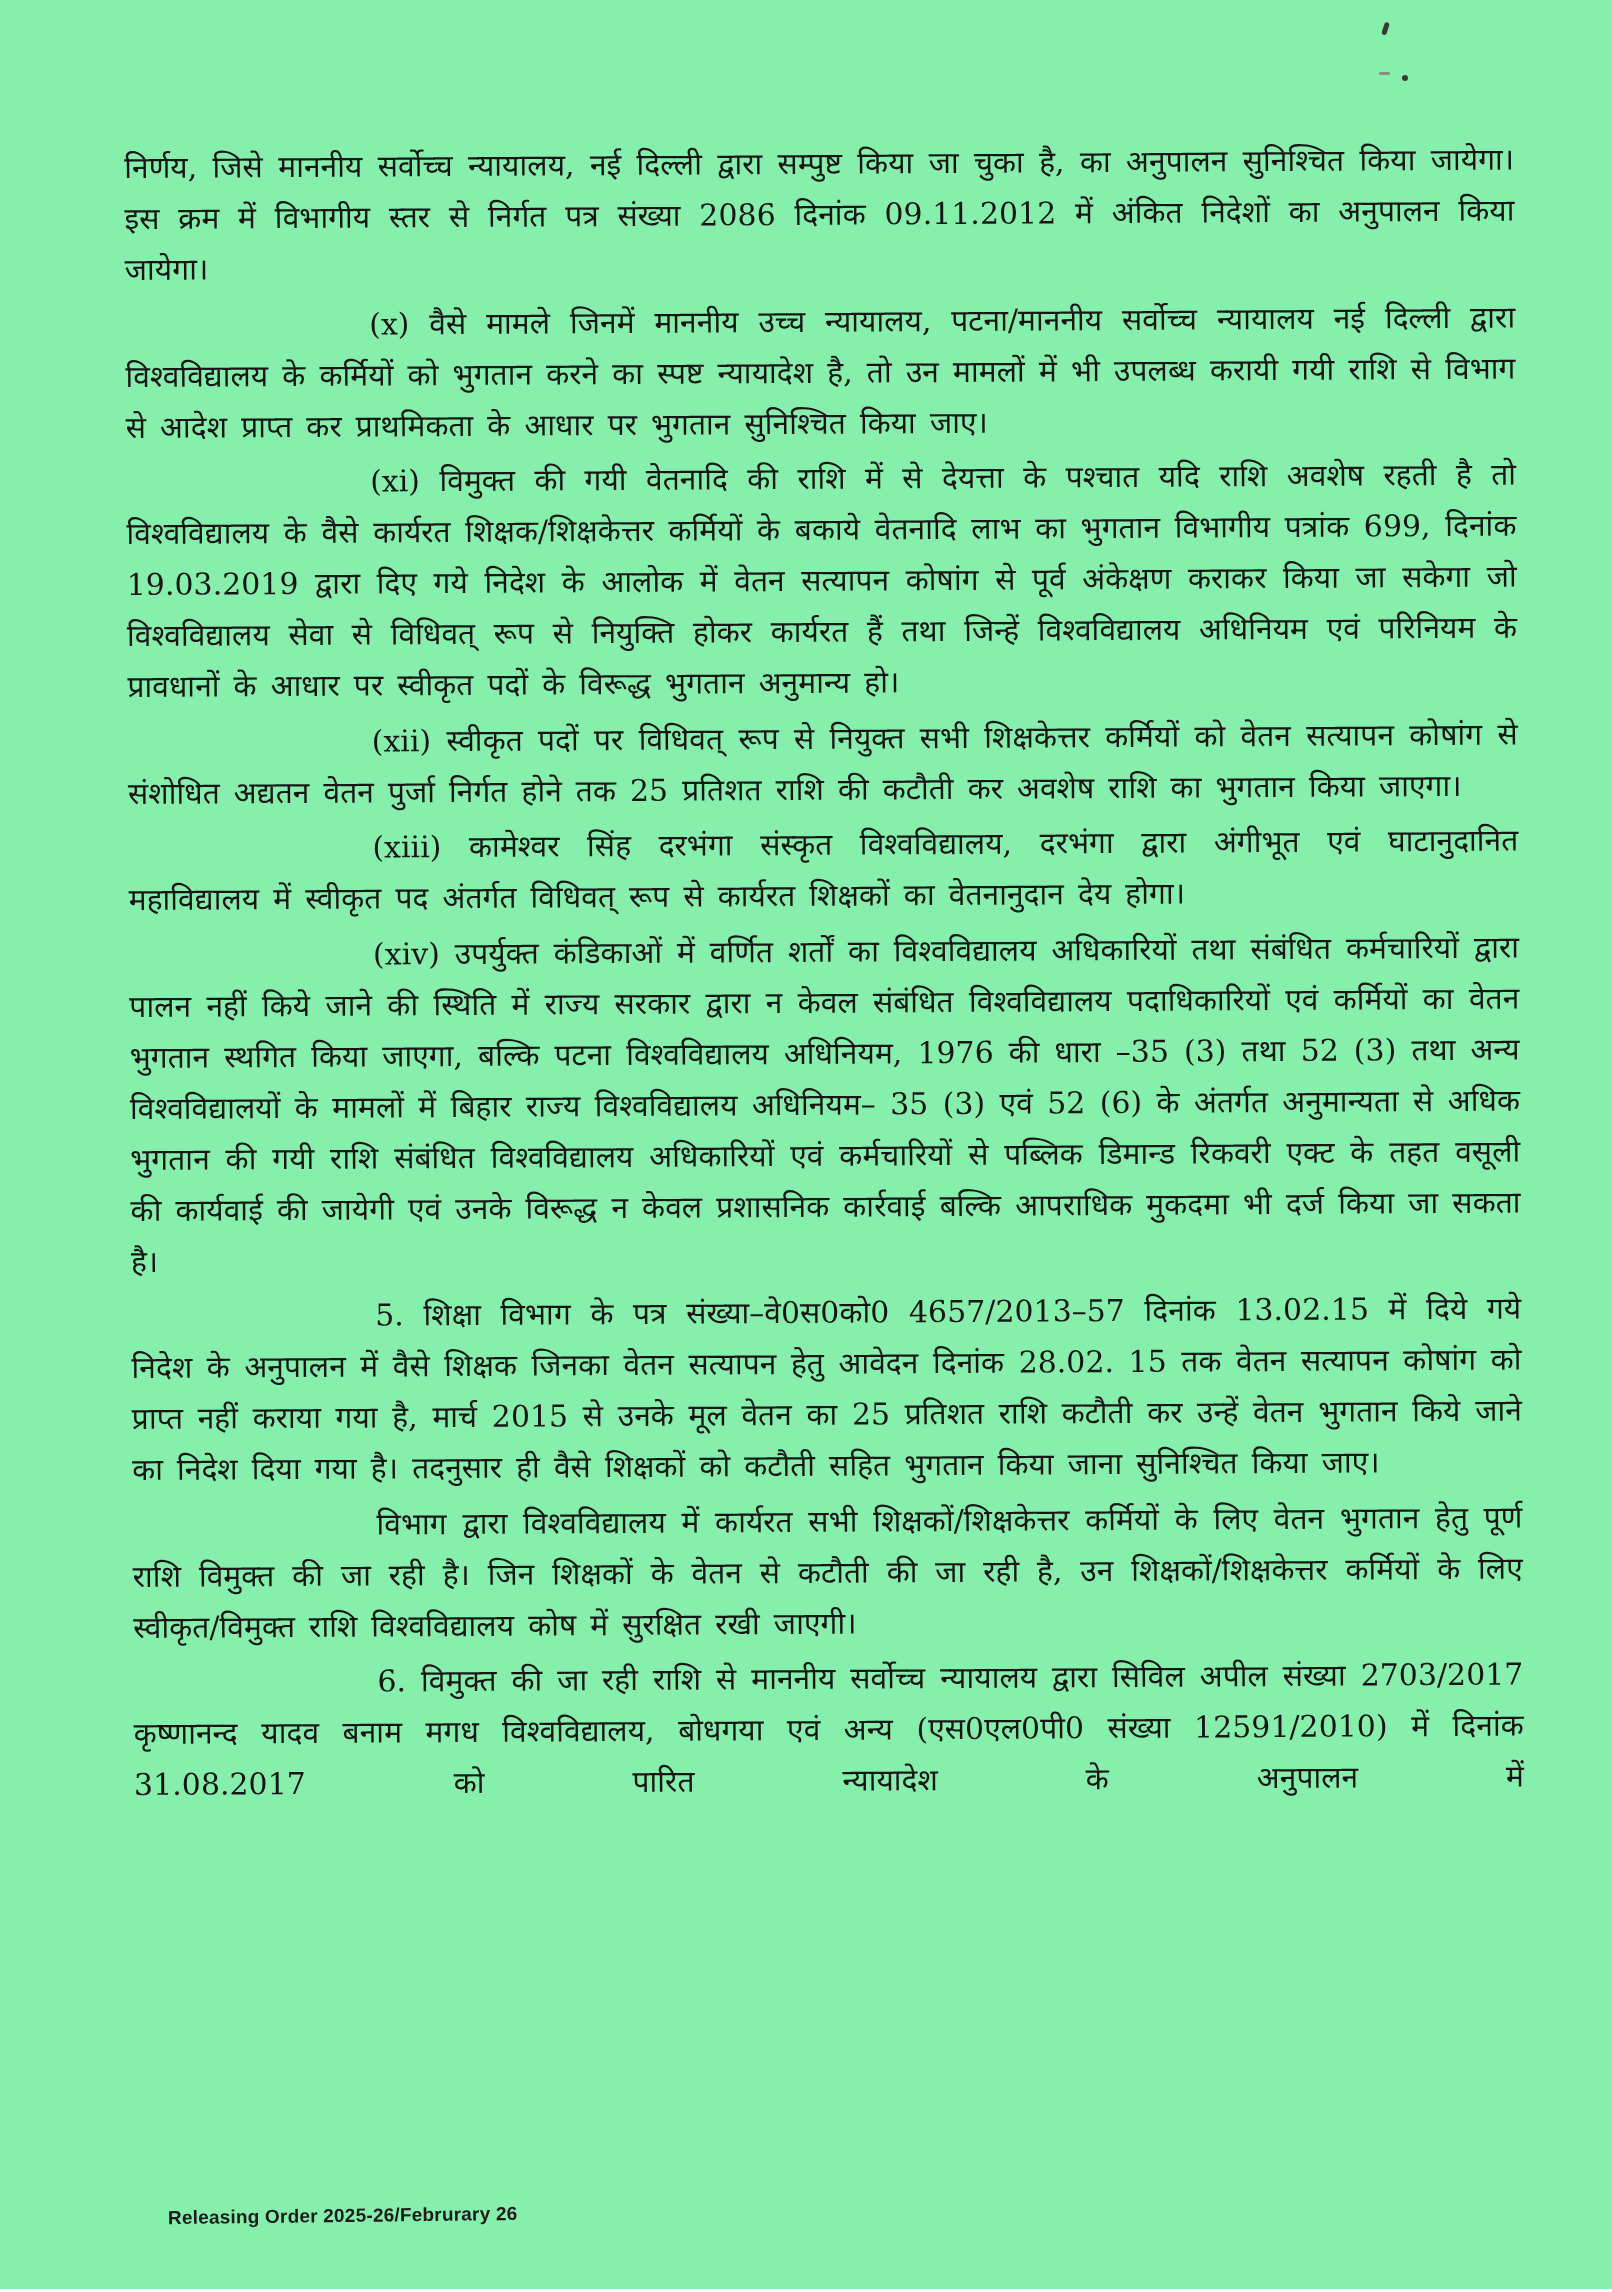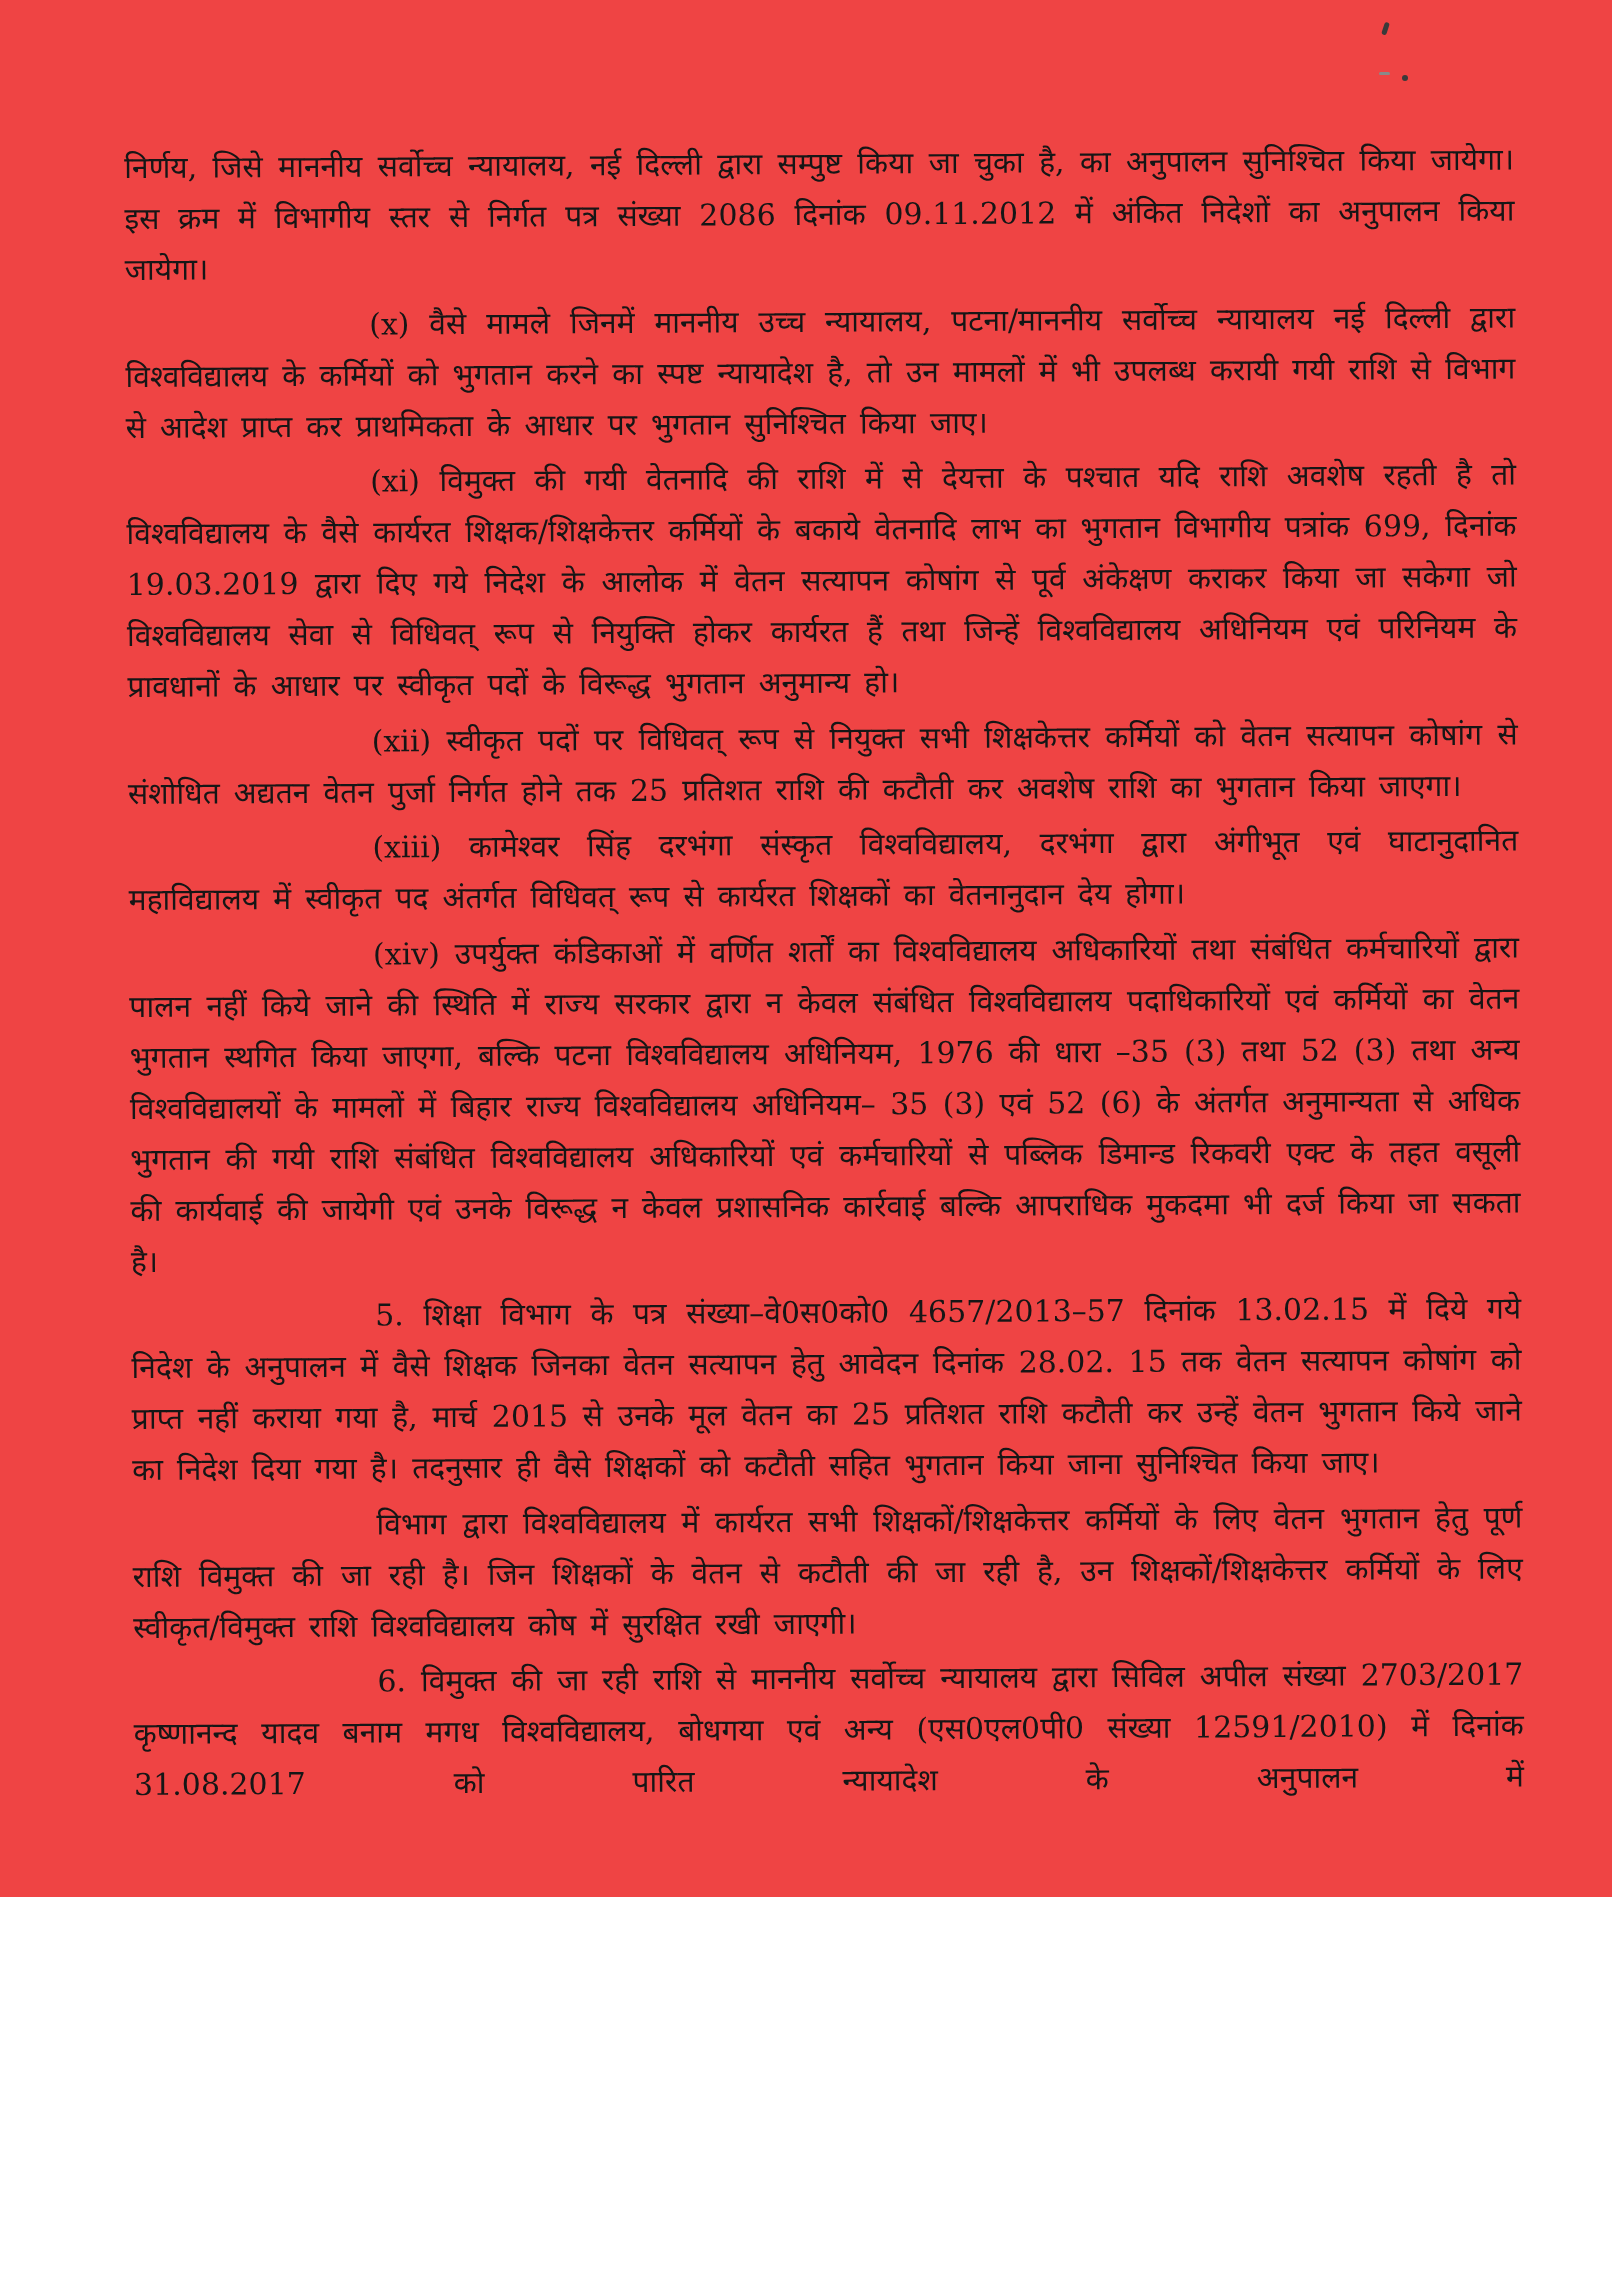--- a/index.html
+++ b/index.html
@@ -3,22 +3,22 @@
 <meta charset="utf-8">
 <style>
   html, body {
     margin: 0;
     padding: 0;
     background: #ffffff;
   }
   .page {
     position: relative;
     width: 1612px;
-    height: 1897px;
-    background: #ef4444;
+    height: 2289px;
+    background: #86efac;
     color: #161616;
     overflow: hidden;
   }
   .content {
     position: absolute;
     left: 124px;
     top: 142px;
     width: 1390px;
     transform: rotate(-0.35deg);
     transform-origin: left top;

